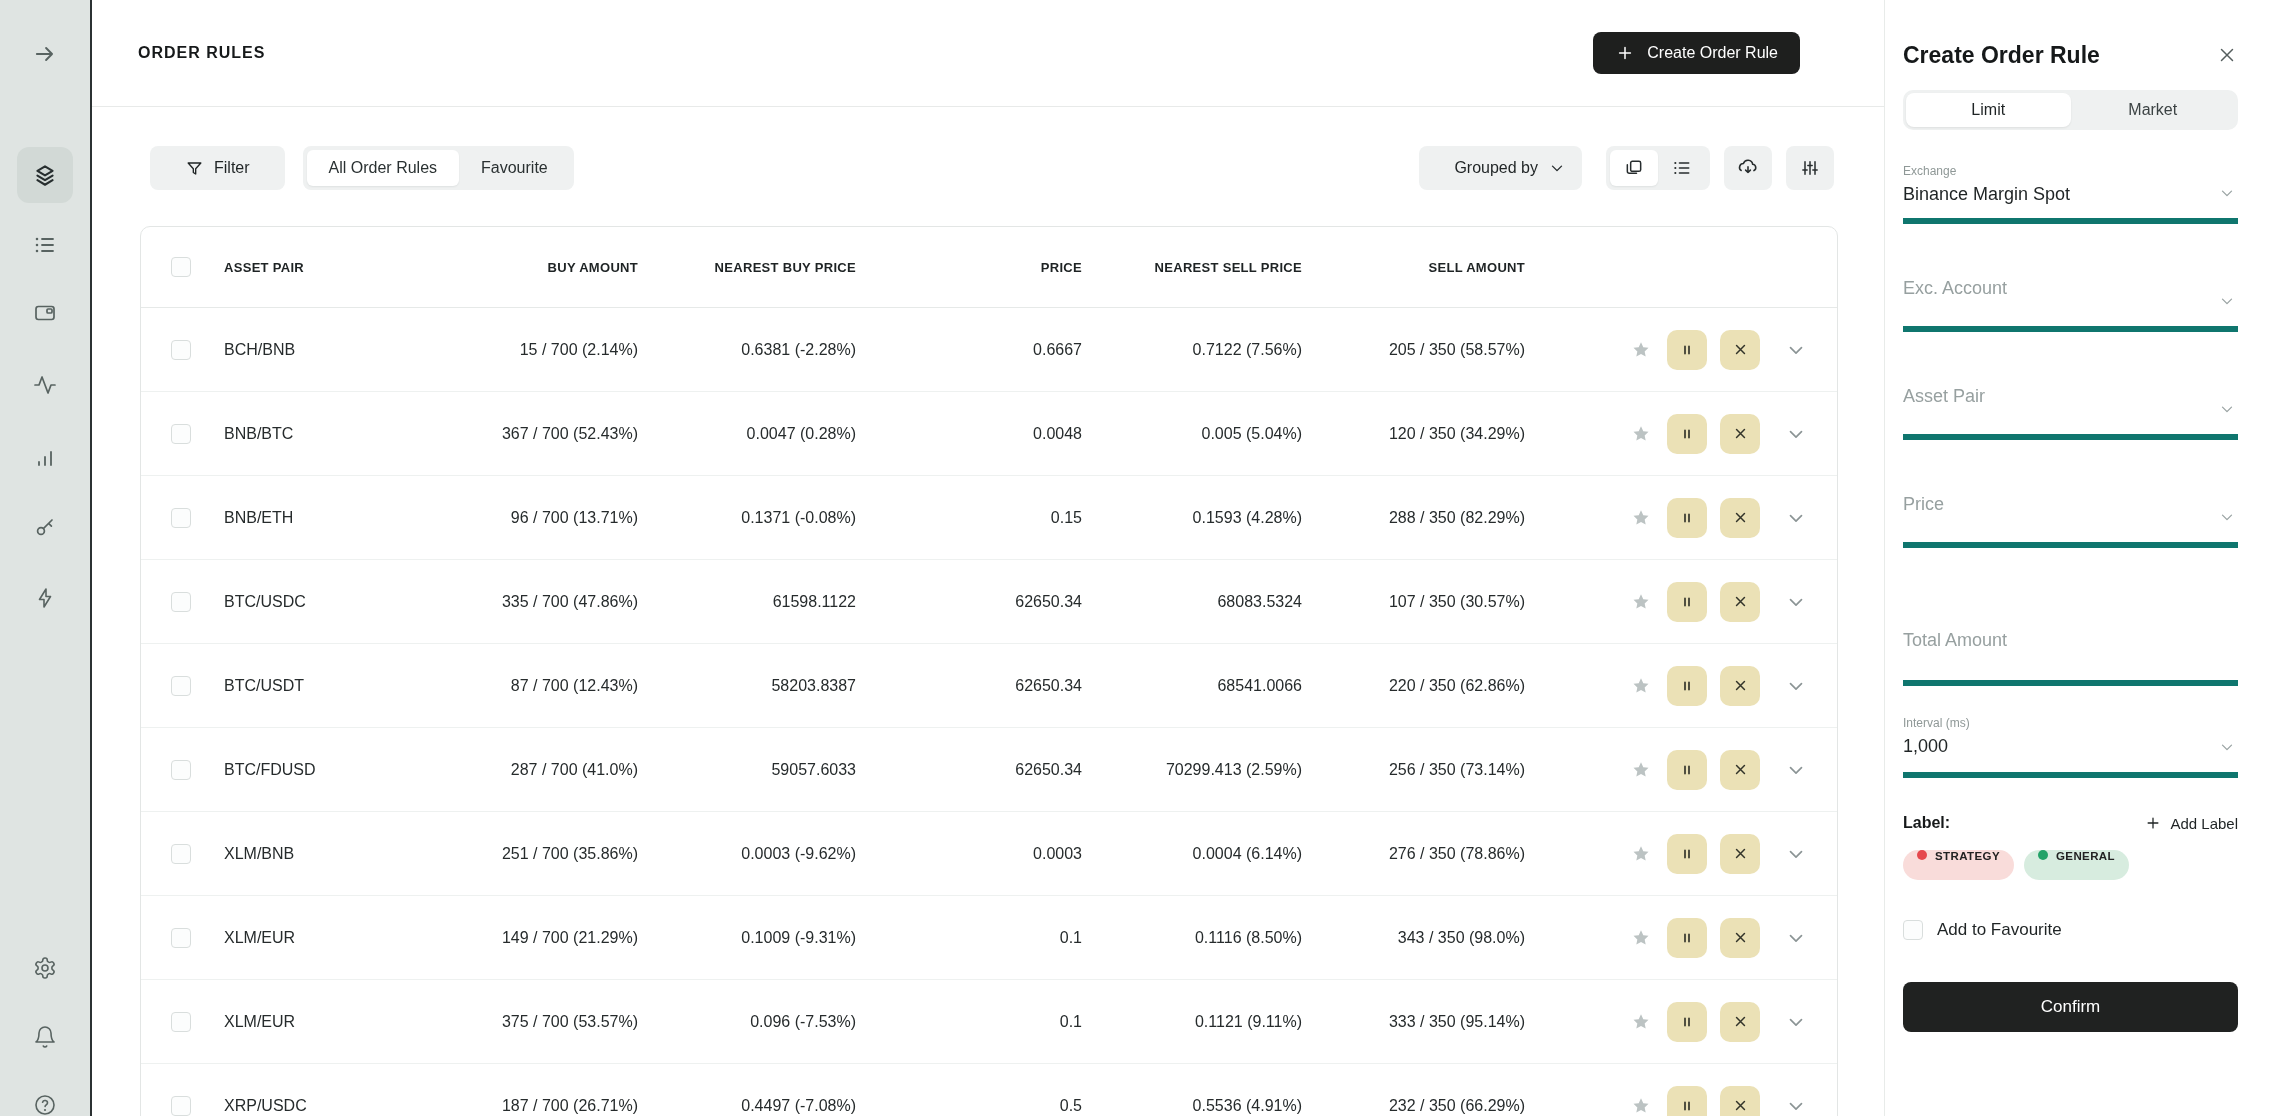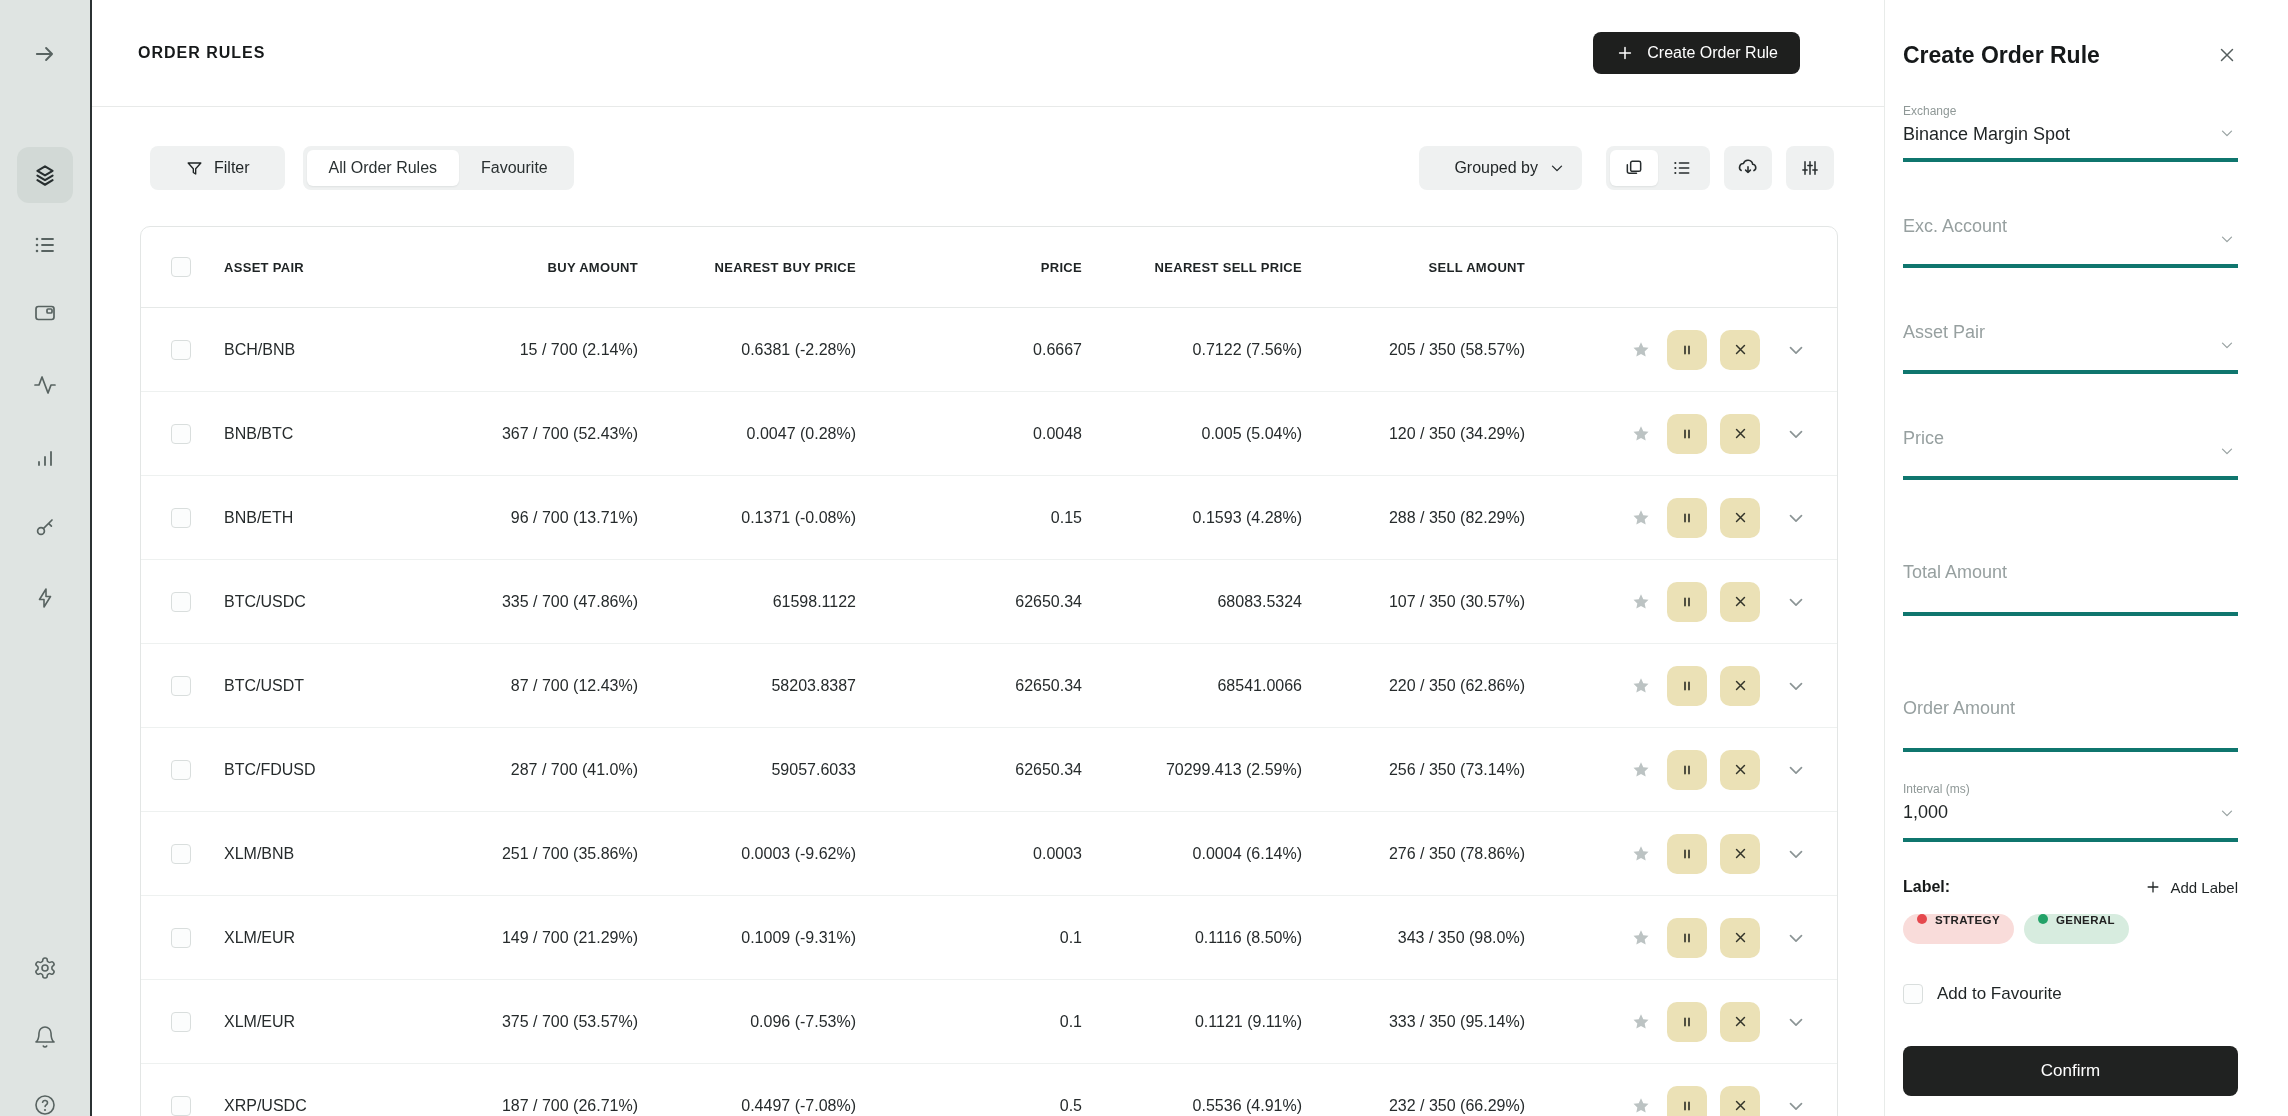--- a/index.html
+++ b/index.html
@@ -46,21 +46,21 @@
   
   .panel{position:absolute;left:1884px;top:0;bottom:0;width:404px;border-left:1px solid #e8ebe9;background:#fff;box-sizing:border-box;padding:0 50px 0 18px}
   .panel-head{margin-top:40px;height:30px;display:flex;align-items:center;justify-content:space-between}
   .panel-title{font-size:23px;font-weight:700;color:#16191a}
   .panel-close{color:#555e5e;cursor:pointer}
   .seg-control{display:flex;background:#eff1f1;border-radius:10px;padding:3px;height:40px;box-sizing:border-box}
   .seg-control.first{margin-top:44px}
   .seg-control.second{margin-top:20px}
   .seg{flex:1;display:flex;align-items:center;justify-content:center;font-size:16px;color:#3c4344;border-radius:8px;cursor:pointer}
   .seg.active{background:#fff;box-shadow:0 1px 2px rgba(20,24,24,.08);color:#1f2425}
-  .field{border-bottom:4px solid #0f766e;position:relative}
+  .field{border-bottom:6px solid #0f766e;position:relative}
   .field .f-label{font-size:12px;color:#8f9897;line-height:14px}
   .field .f-value{font-size:18px;color:#1f2425;line-height:24px;margin-top:4px;padding-bottom:12px}
   .field.select-plain{margin-top:52px;padding-bottom:26px}
   .field.select-plain .f-placeholder,.field.input-plain .f-placeholder{font-size:18px;color:#97a0a0;line-height:24px}
   .field.input-plain{margin-top:80px;padding-bottom:28px}
   .field.exchange{margin-top:34px}
   .field.interval{margin-top:30px}
   .field.interval .f-value{padding-bottom:14px}
   .f-chevron{position:absolute;right:2px;bottom:16px;color:#9aa3a3;cursor:pointer}
   .label-row{margin-top:36px;display:flex;align-items:center;justify-content:space-between}
@@ -638,20 +638,24 @@
 <section class="panel">
   <div class="panel-head">
     <div class="panel-title">Create Order Rule</div>
     <span class="panel-close">
       <svg width="22" height="22" viewBox="0 0 24 24" fill="none" stroke="currentColor" stroke-width="1.6" stroke-linecap="round">
           <path d="M6 6l12 12M18 6 6 18"></path>
         </svg>
     </span>
   </div>
 
+  <div class="seg-control second">
+    <div class="seg active">Limit</div>
+    <div class="seg">Market</div>
+  </div>
 
   <div class="field exchange">
     <div class="f-label">Exchange</div>
     <div class="f-value">Binance Margin Spot</div>
     <span class="f-chevron">
       <svg width="18" height="18" viewBox="0 0 24 24" fill="none" stroke="currentColor" stroke-width="1.7" stroke-linecap="round" stroke-linejoin="round">
           <path d="M6 9.5l6 6 6-6"></path>
         </svg>
     </span>
   </div>
@@ -680,23 +684,20 @@
       <svg width="18" height="18" viewBox="0 0 24 24" fill="none" stroke="currentColor" stroke-width="1.7" stroke-linecap="round" stroke-linejoin="round">
           <path d="M6 9.5l6 6 6-6"></path>
         </svg>
     </span>
   </div>
 
   <div class="field input-plain">
     <div class="f-placeholder">Total Amount</div>
   </div>
 
-  <div class="field input-plain">
-    <div class="f-placeholder">Order Amount</div>
-  </div>
 
   <div class="field interval">
     <div class="f-label">Interval (ms)</div>
     <div class="f-value">1,000</div>
     <span class="f-chevron">
       <svg width="18" height="18" viewBox="0 0 24 24" fill="none" stroke="currentColor" stroke-width="1.7" stroke-linecap="round" stroke-linejoin="round">
           <path d="M6 9.5l6 6 6-6"></path>
         </svg>
     </span>
   </div>

